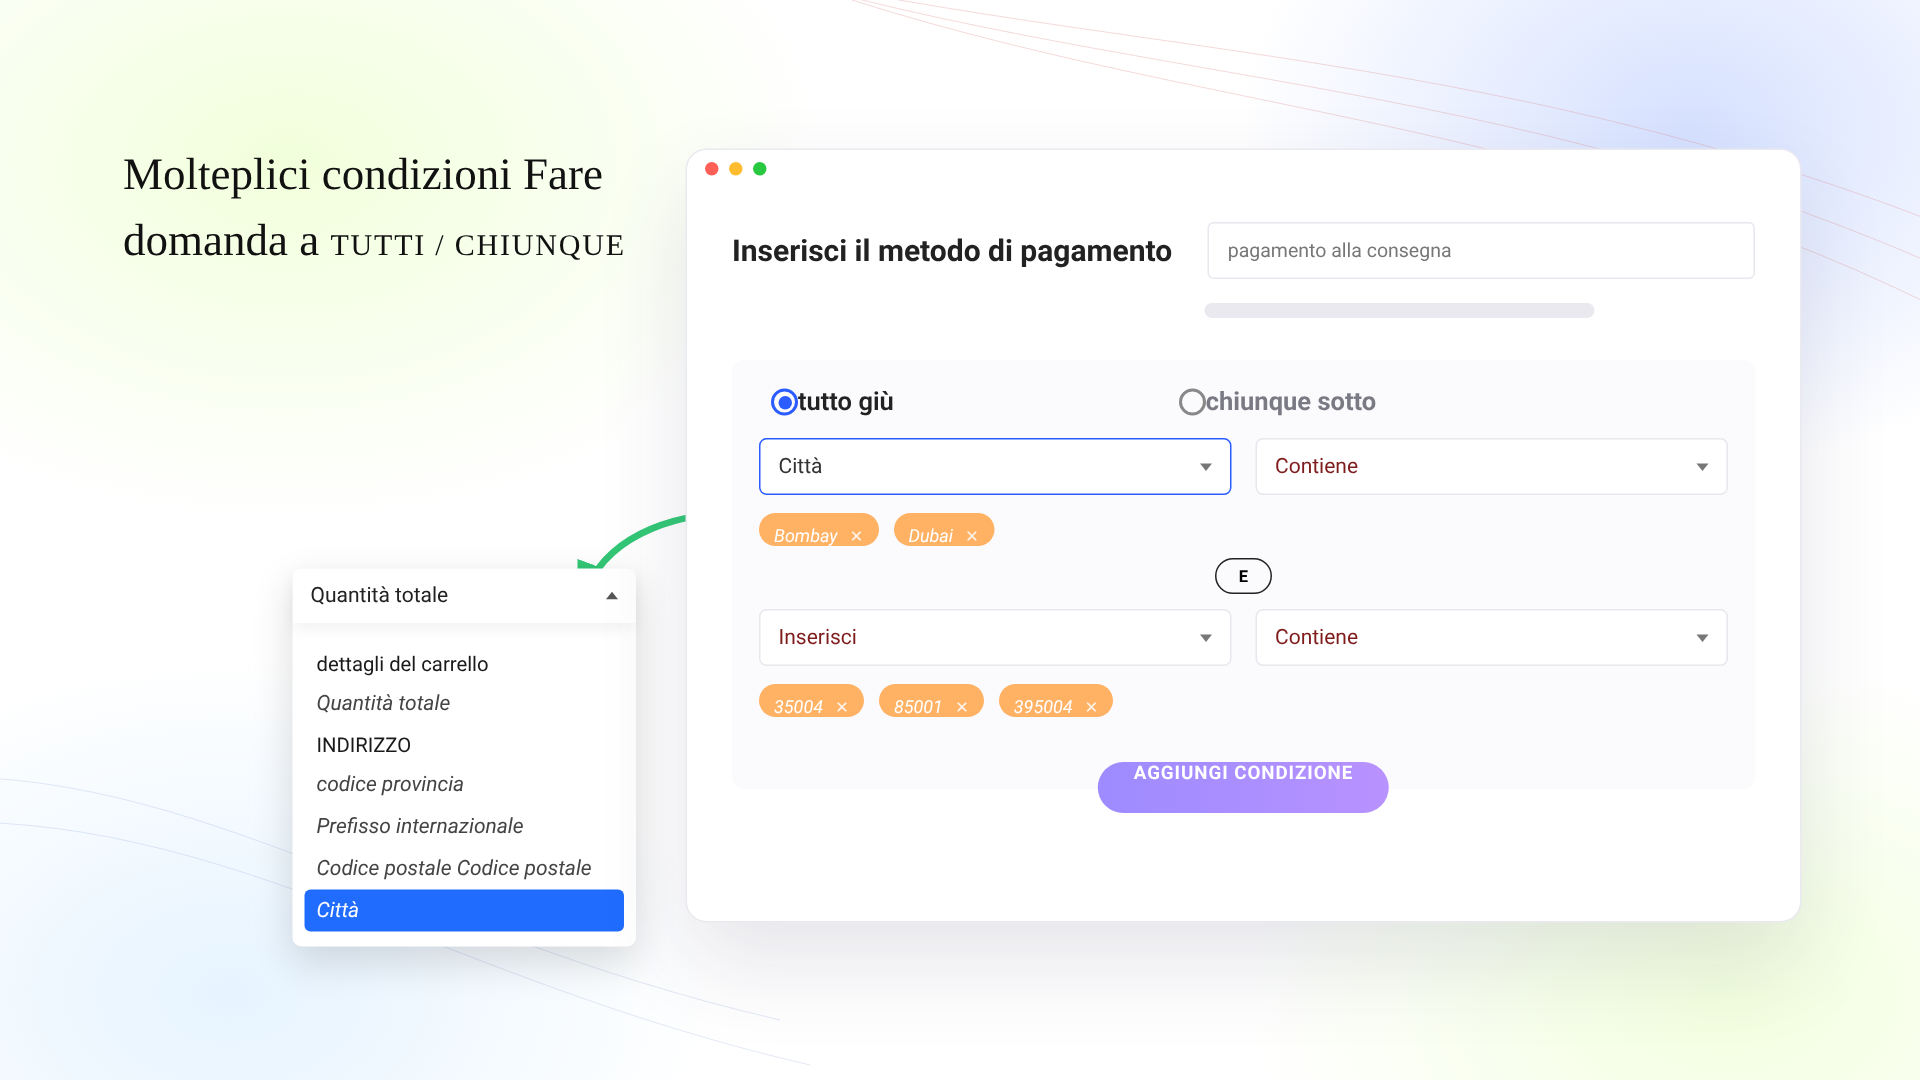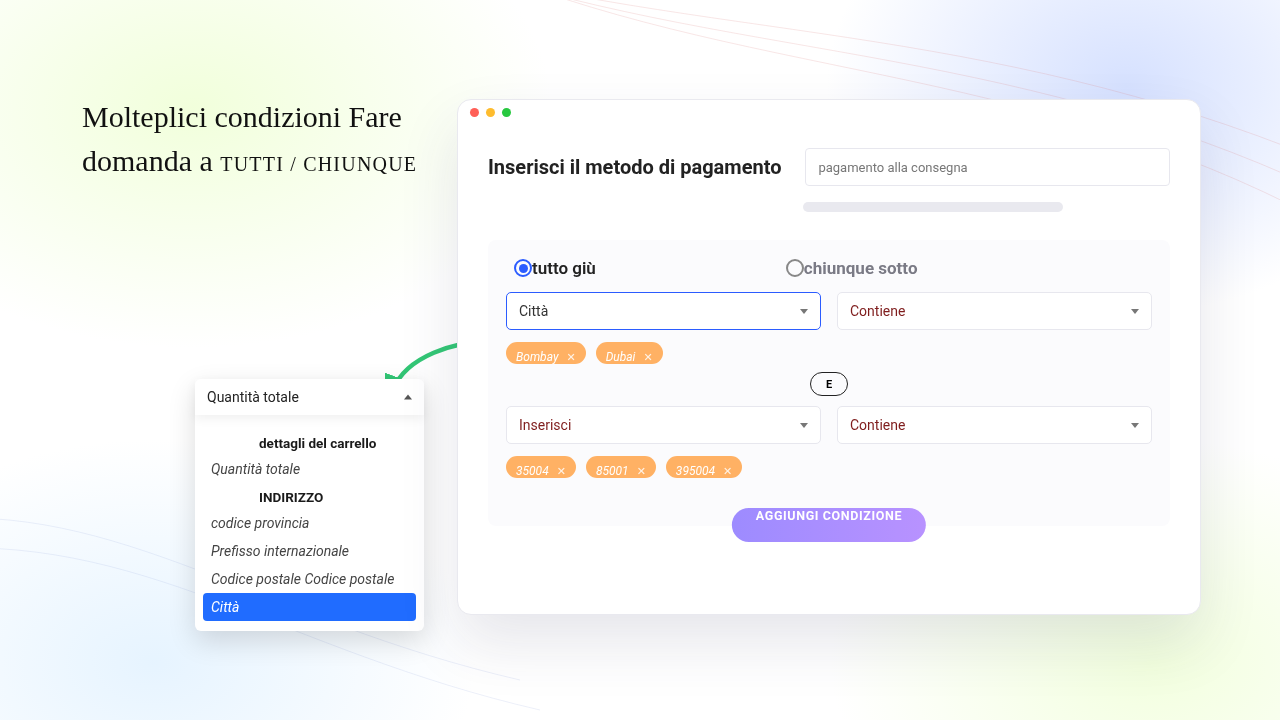--- a/index.html
+++ b/index.html
@@ -36,21 +36,21 @@
     position:relative; height:36px; padding:0 12px;
     display:flex; align-items:center; font-size:14px; color:#222;
     box-shadow:0 4px 10px rgba(0,0,0,.06);
   }
   .combo-top:after{
     content:""; position:absolute; right:12px; top:50%; transform:translateY(-50%);
     width:0;height:0;border-left:4px solid transparent;border-right:4px solid transparent;
     border-bottom:5px solid #555;
   }
   .list { padding:14px 8px 10px; }
-  .group-label { font-weight:700; font-size:13.5px; color:#1a1a1a; padding:6px 8px 4px;margin-left:48px; }
+  .group-label { font-weight:400; font-size:13.5px; color:#1a1a1a; padding:6px 8px 4px; }
   .item { font-style:italic; font-size:14px; color:#444; padding:6px 8px; border-radius:4px; cursor:pointer;}
   .item.selected { background:#206CFF; color:#fff; }
   
   .arrow { position:absolute; left:385px; top:340px; pointer-events:none;}
   
   .card {
     position:absolute; left:457px; top:99px; width:744px; height:516px;
     background:#fff; border:1px solid #e9e9ef; border-radius:14px;
     box-shadow:0 28px 60px rgba(50,50,93,.12);
     overflow:hidden;

